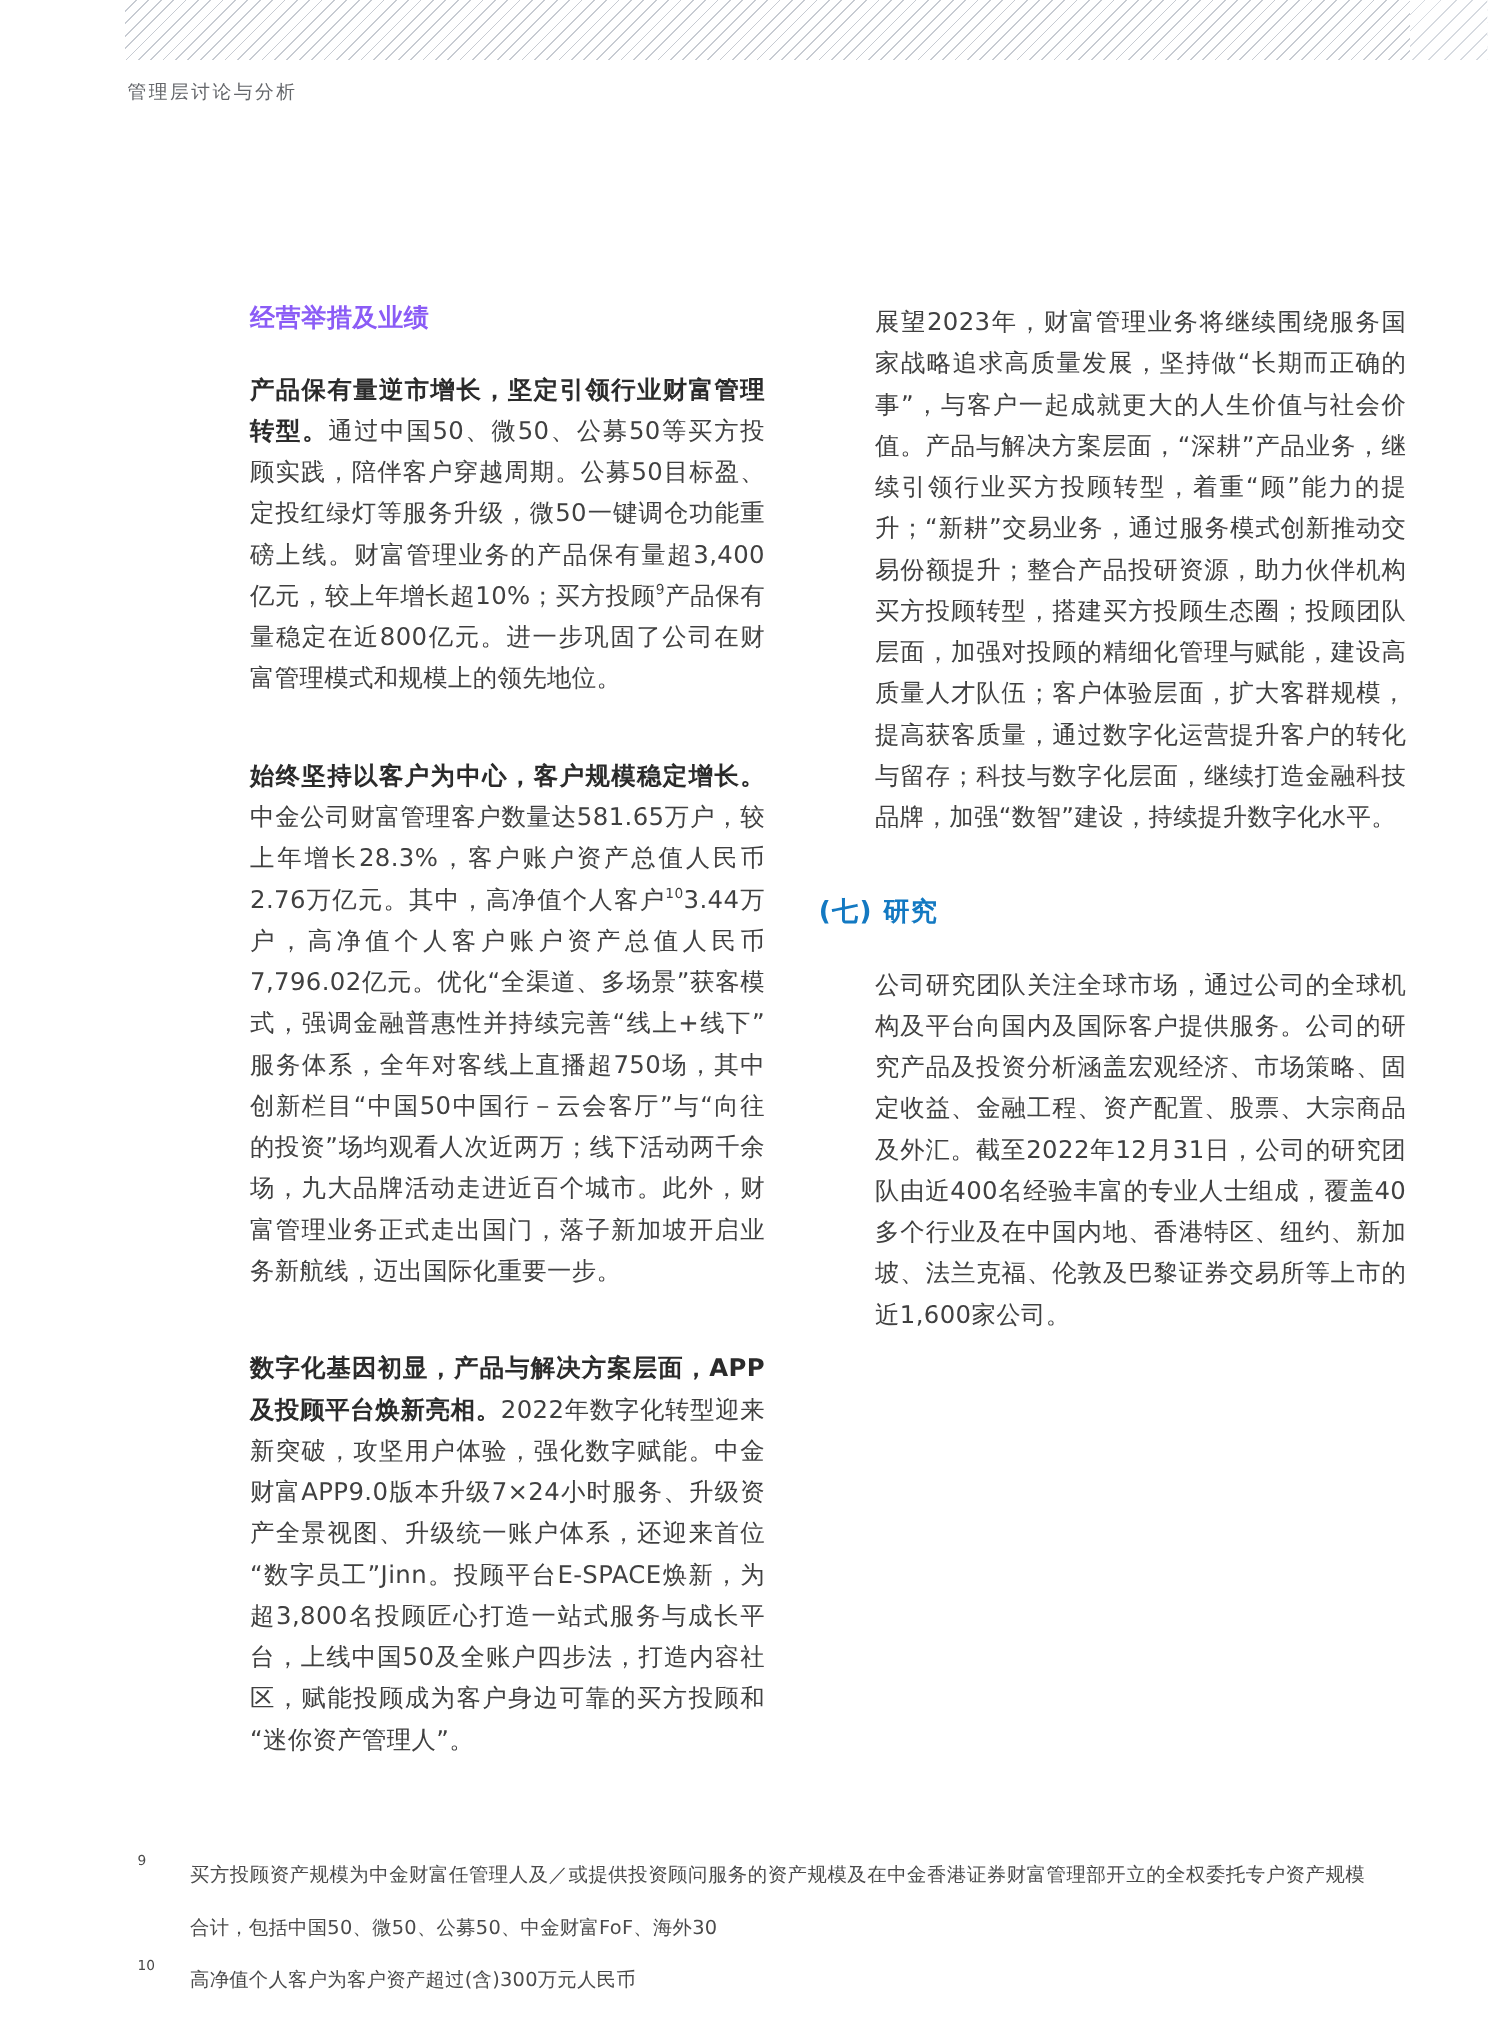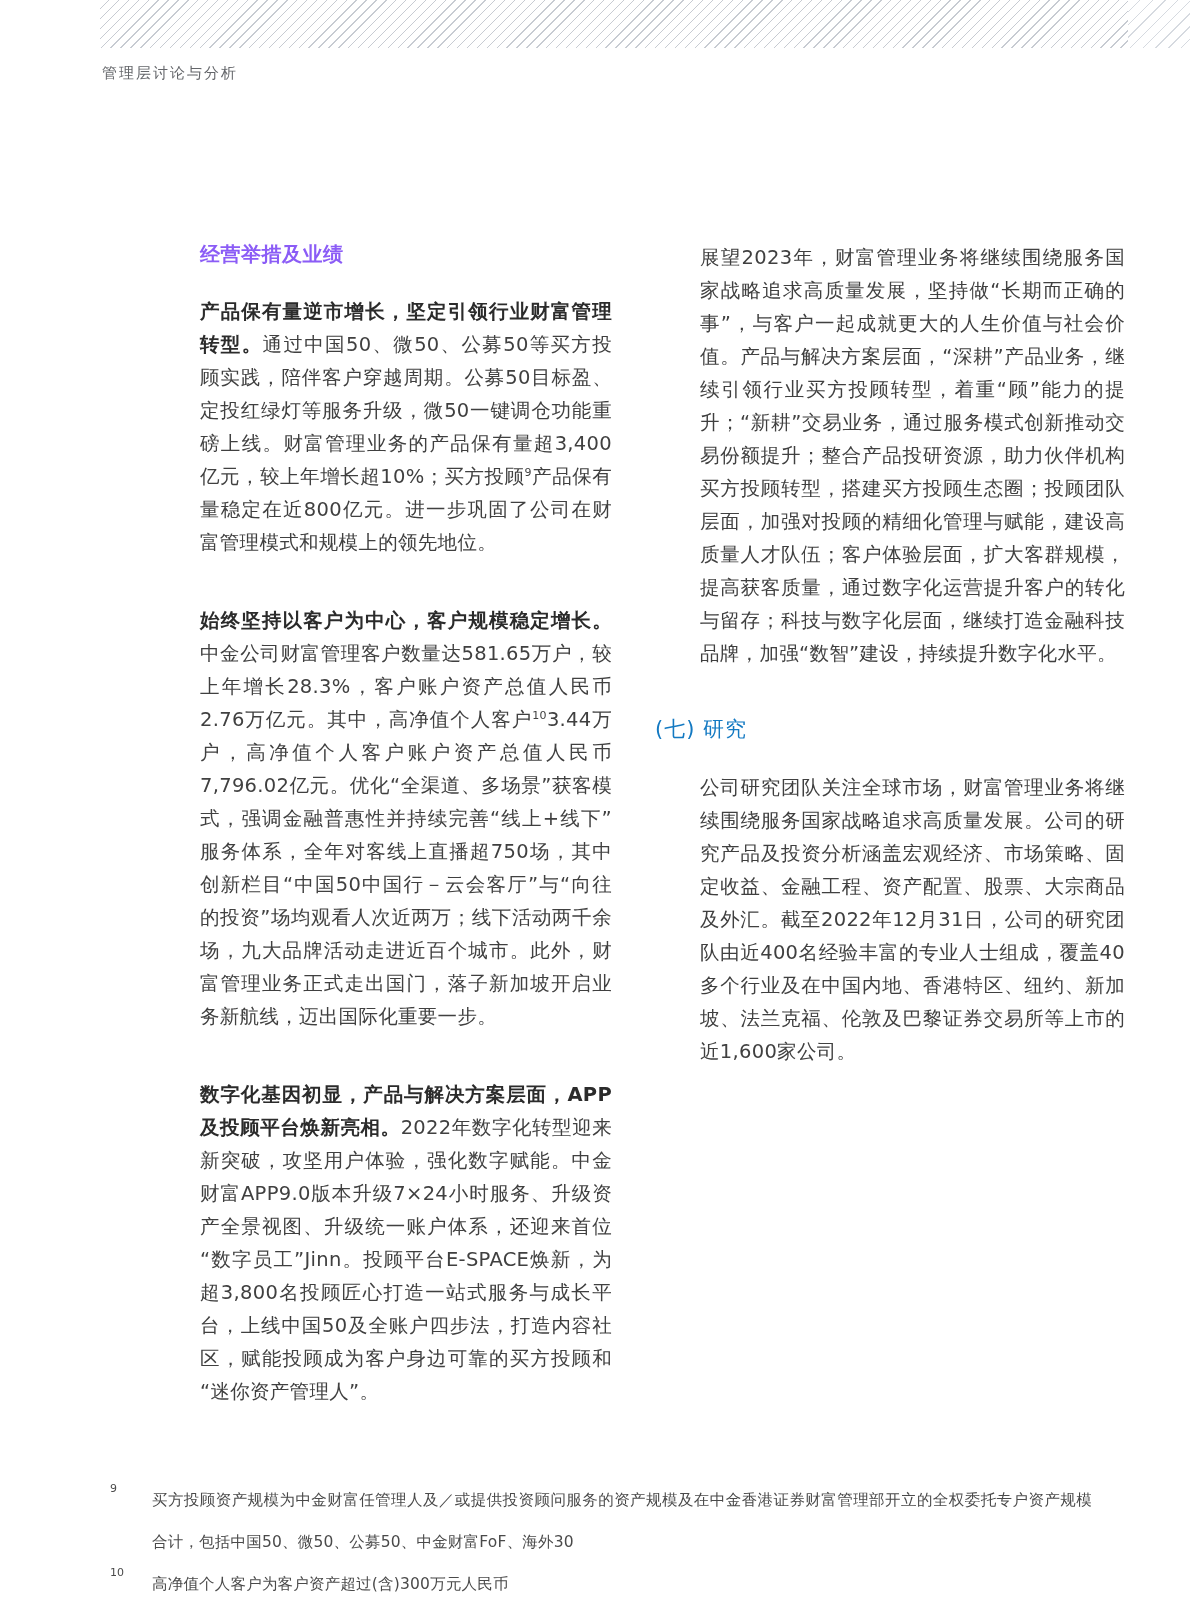--- a/index.html
+++ b/index.html
@@ -79,21 +79,21 @@
     font-weight: bold;
     color: #2b2b2b;
   }
   .para sup {
     font-size: 11px;
     line-height: 0;
   }
 
   .research-heading {
     font-size: 21px;
-    font-weight: normal;
+    font-weight: bold;
     color: #1379c2;
     margin: 42px 0 28px 0;
     letter-spacing: 1px;
   }
 
   
   .footnotes {
     margin: 26px 0 0 110px;
   }
   .footnote-row {
@@ -149,21 +149,21 @@
 
   <div class="col-right">
     <div class="indent">
 
       <p class="para">展望2023年，财富管理业务将继续围绕服务国家战略追求高质量发展，坚持做“长期而正确的事”，与客户一起成就更大的人生价值与社会价值。产品与解决方案层面，“深耕”产品业务，继续引领行业买方投顾转型，着重“顾”能力的提升；“新耕”交易业务，通过服务模式创新推动交易份额提升；整合产品投研资源，助力伙伴机构买方投顾转型，搭建买方投顾生态圈；投顾团队层面，加强对投顾的精细化管理与赋能，建设高质量人才队伍；客户体验层面，扩大客群规模，提高获客质量，通过数字化运营提升客户的转化与留存；科技与数字化层面，继续打造金融科技品牌，加强“数智”建设，持续提升数字化水平。</p>
     </div>
 
     <div class="research-heading">(七) 研究</div>
 
     <div class="indent">
-      <p class="para">公司研究团队关注全球市场，财富管理业务将继续围绕服务国家战略追求高质量发展。公司的研究产品及投资分析涵盖宏观经济、市场策略、固定收益、金融工程、资产配置、股票、大宗商品及外汇。截至2022年12月31日，公司的研究团队由近400名经验丰富的专业人士组成，覆盖40多个行业及在中国内地、香港特区、纽约、新加坡、法兰克福、伦敦及巴黎证券交易所等上市的近1,600家公司。</p>
+      <p class="para">公司研究团队关注全球市场，通过公司的全球机构及平台向国内及国际客户提供服务。公司的研究产品及投资分析涵盖宏观经济、市场策略、固定收益、金融工程、资产配置、股票、大宗商品及外汇。截至2022年12月31日，公司的研究团队由近400名经验丰富的专业人士组成，覆盖40多个行业及在中国内地、香港特区、纽约、新加坡、法兰克福、伦敦及巴黎证券交易所等上市的近1,600家公司。</p>
     </div>
   </div>
 </div>
 
 <div class="footnotes">
   <div class="footnote-row">
     <div class="fn-marker">9</div>
     <div class="fn-text">买方投顾资产规模为中金财富任管理人及／或提供投资顾问服务的资产规模及在中金香港证券财富管理部开立的全权委托专户资产规模合计，包括中国50、微50、公募50、中金财富FoF、海外30</div>
   </div>
   <div class="footnote-row">

